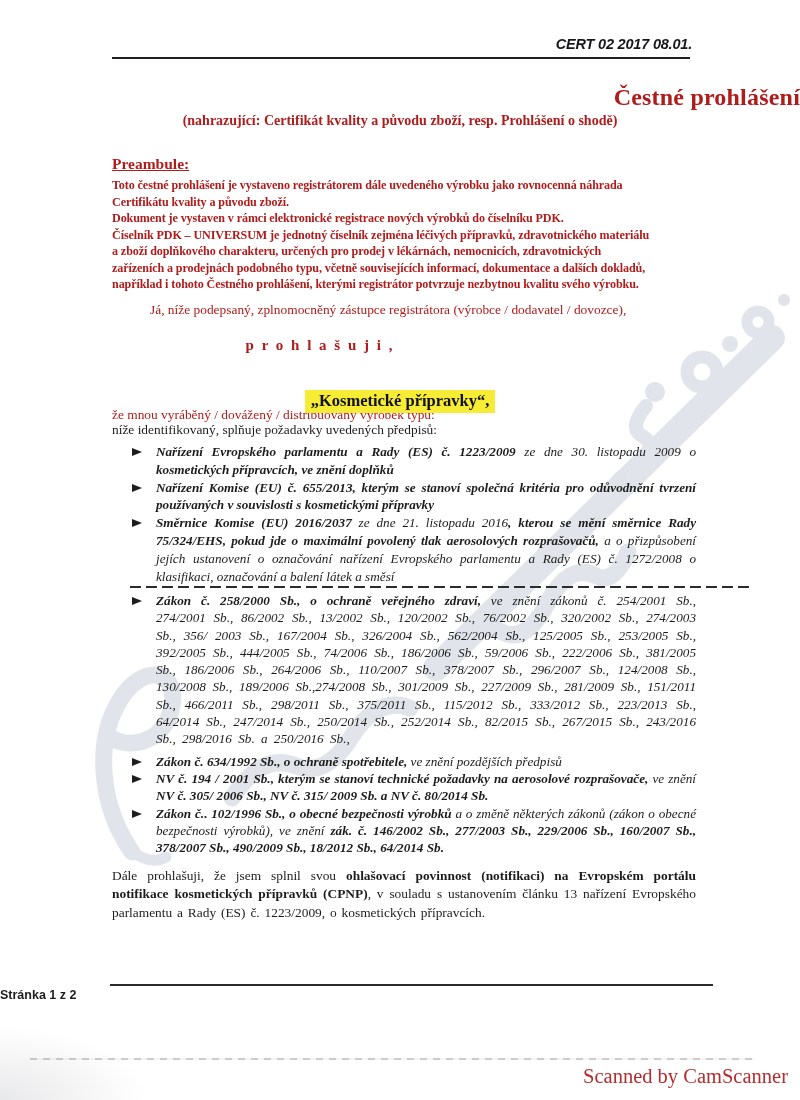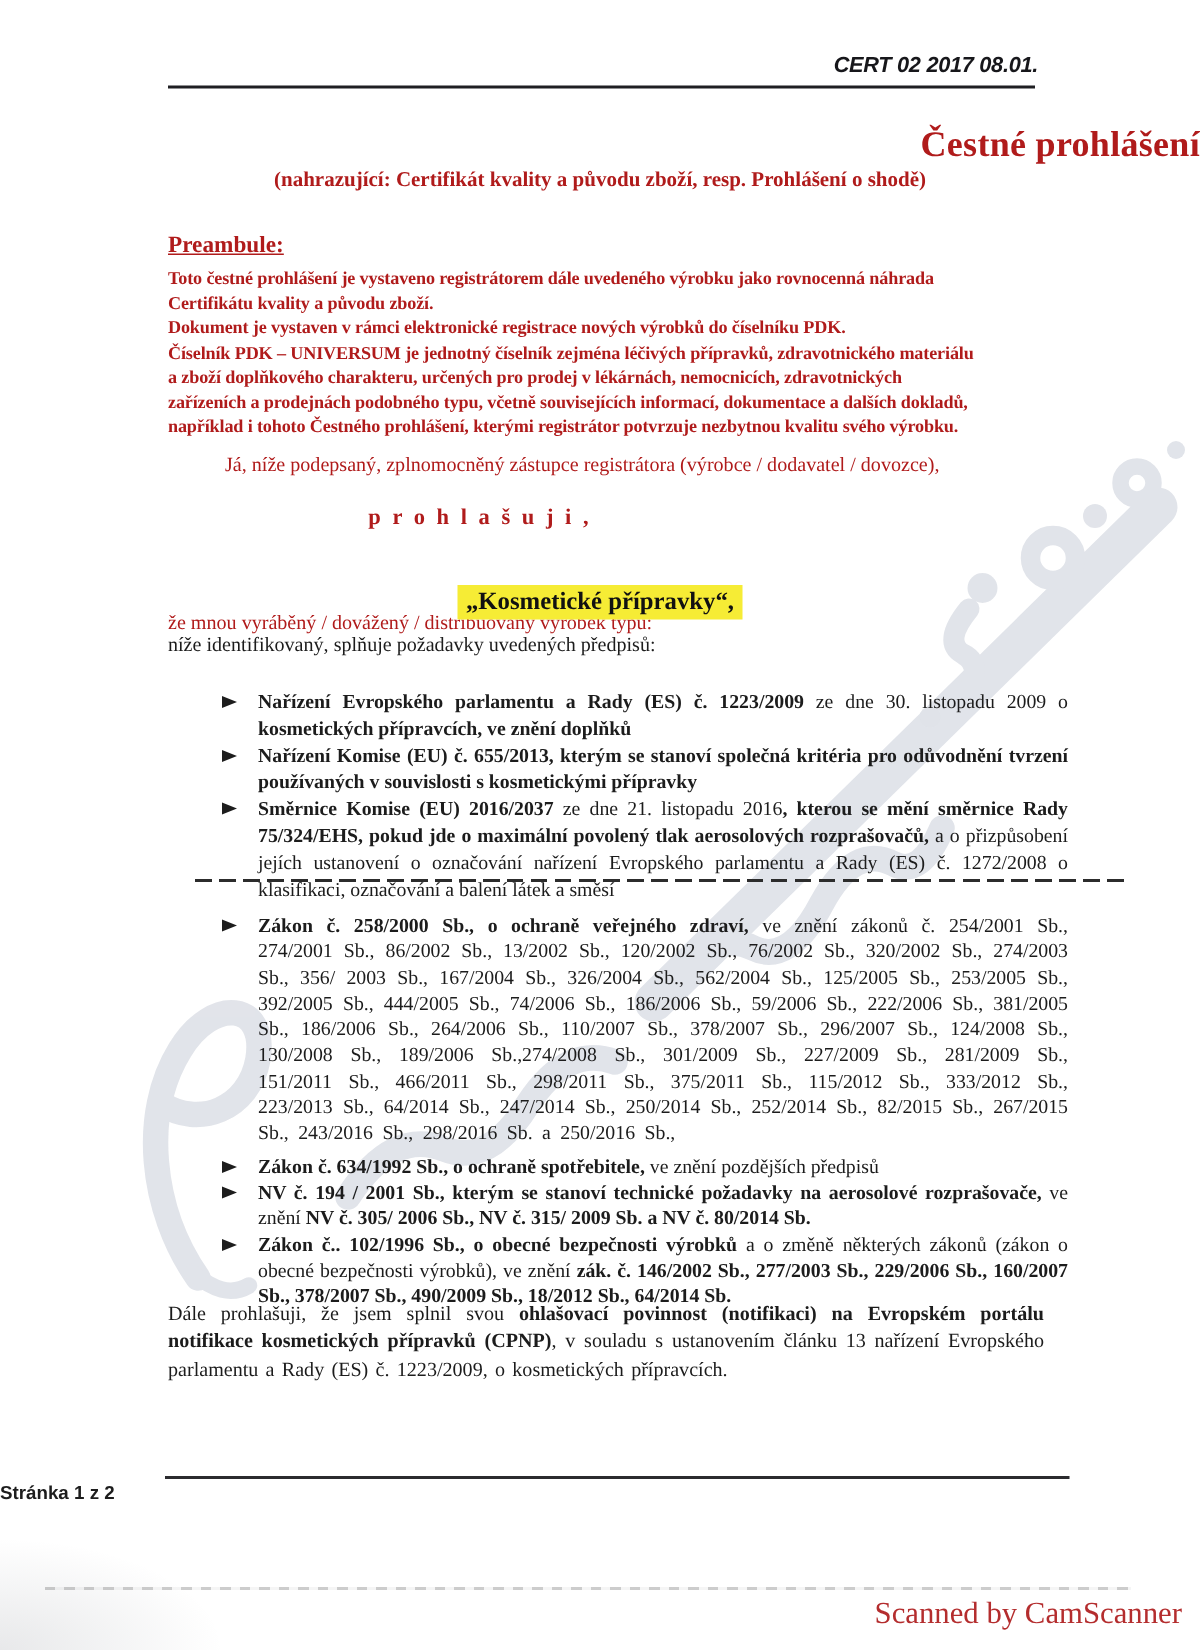--- a/index.html
+++ b/index.html
@@ -53,22 +53,22 @@
   .type-intro{top:371px;left:112px;color:var(--red);font-size:13.4px;margin-top:36px;}
   .product-line{top:390px;left:0;width:800px;text-align:center;}
   .product-line span{
     display:inline-block;
     background:var(--highlight);
     color:#111;font-weight:700;font-size:16.5px;
     padding:1px 6px 2px 6px;
   }
   .req-intro{top:422px;left:112px;font-size:13.4px;color:var(--ink);}
   ul.doclist{
-    list-style:none;margin:16px;padding:0;left:130px;width:566px;
-    font-size:13.2px;color:var(--ink);
+    list-style:none;margin:0;padding:0;left:130px;width:566px;
+    font-size:13.2px;color:var(--ink);font-style:italic;
   }
   ul.regulations{top:443px;line-height:17.8px;}
   ul.laws{top:592px;line-height:17.3px;}
   ul.doclist li{position:relative;padding-left:26px;text-align:justify;}
   ul.doclist li .arrow{
     position:absolute;left:2px;top:5px;width:0;height:0;
     border-left:10px solid #1d1d1d;
     border-top:4.5px solid transparent;
     border-bottom:4.5px solid transparent;
   }

